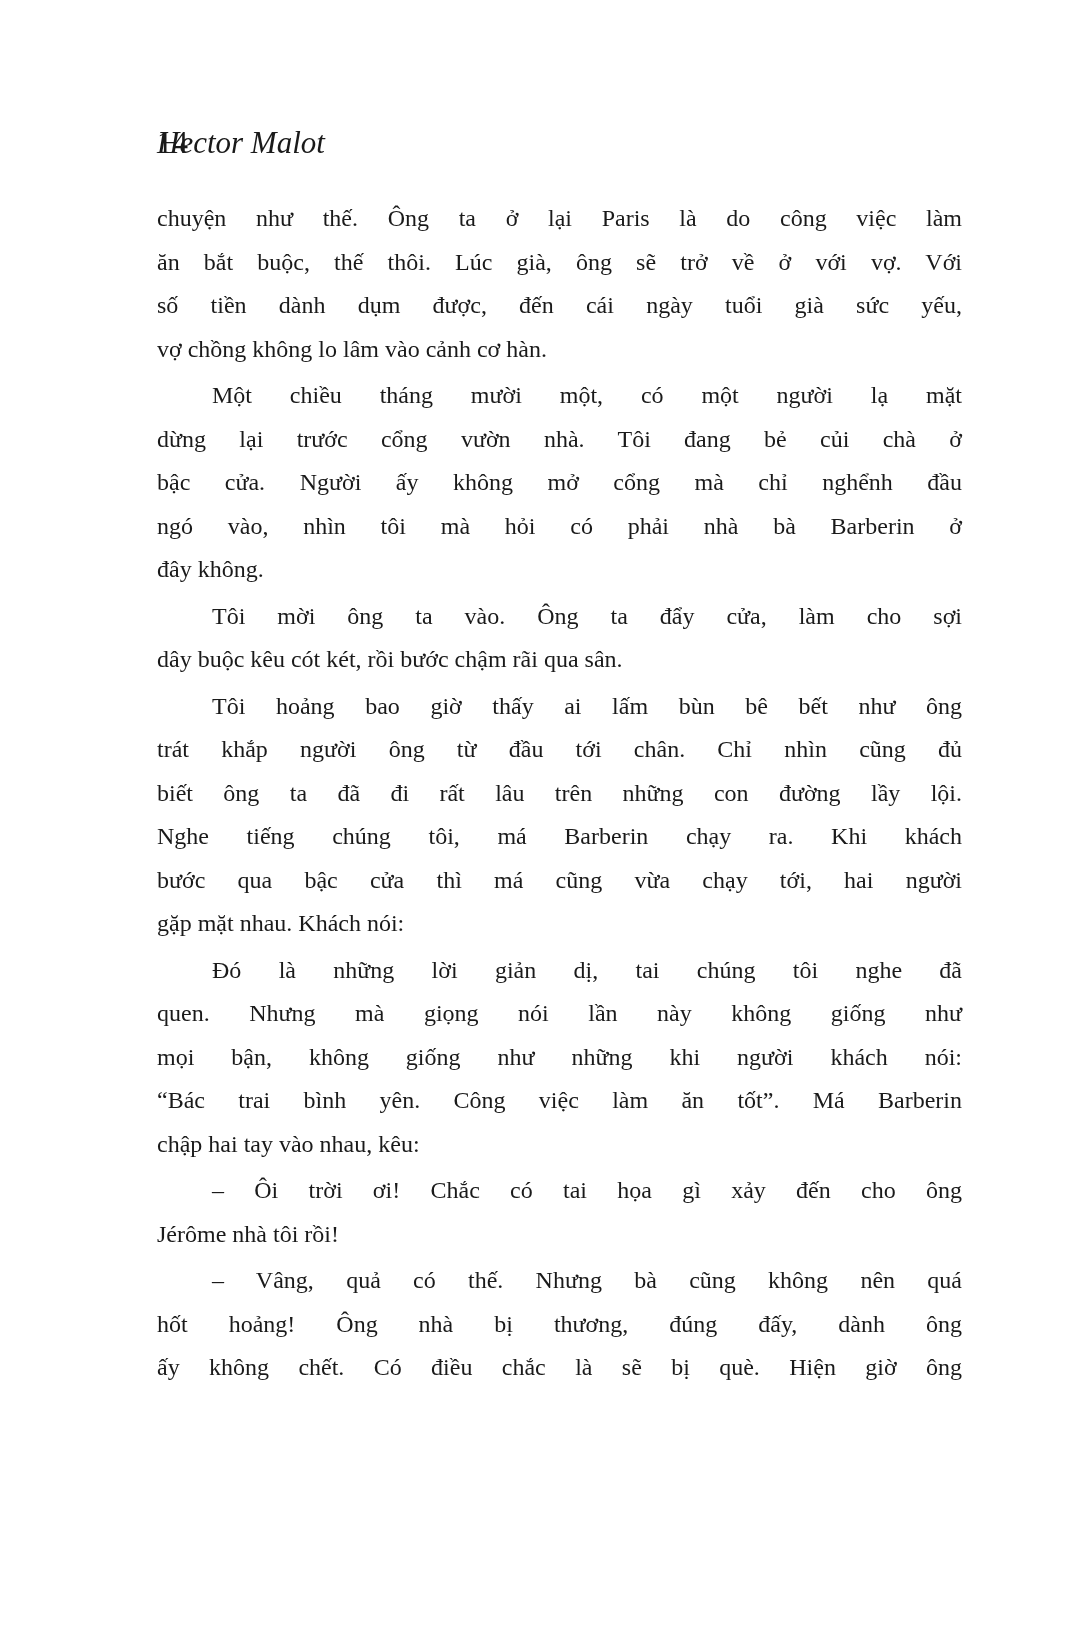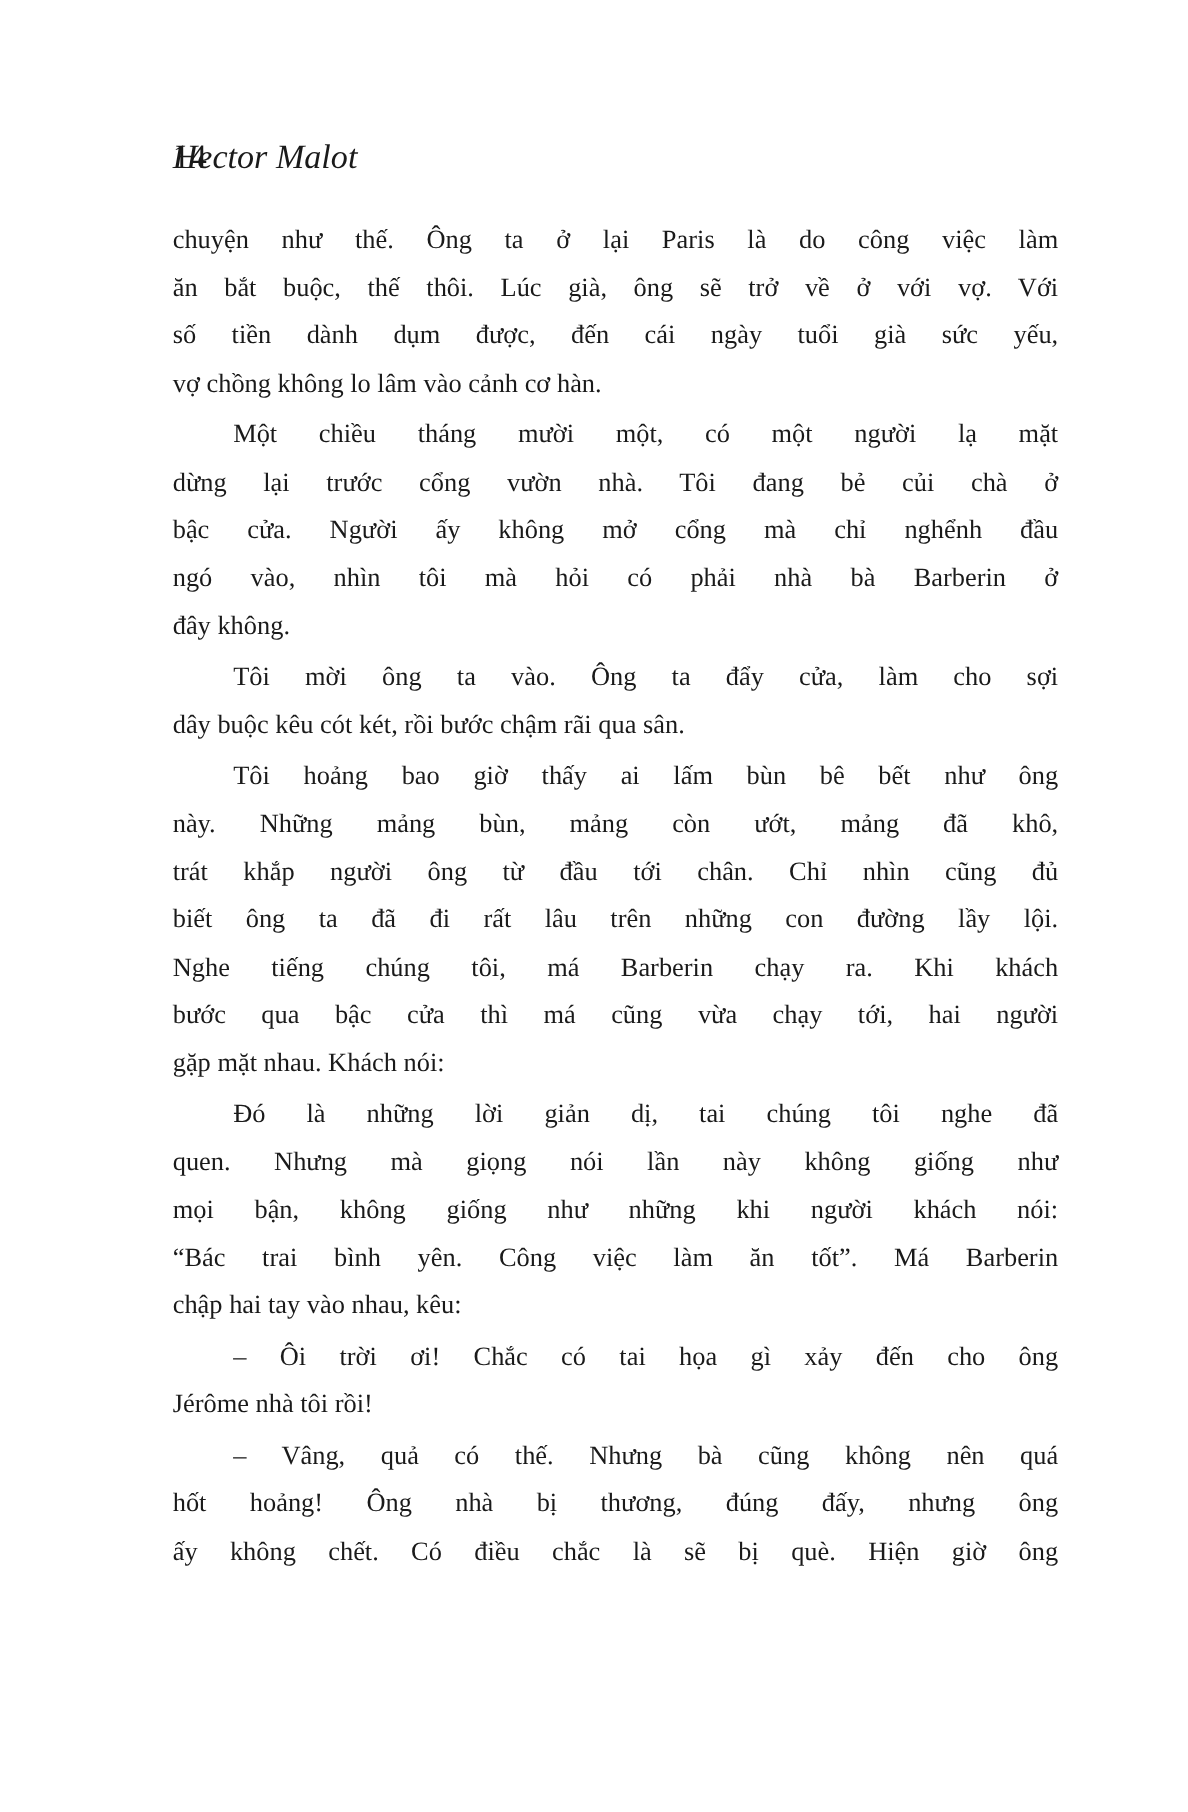--- a/index.html
+++ b/index.html
@@ -82,37 +82,36 @@
         <div class="line">bậc cửa. Người ấy không mở cổng mà chỉ nghểnh đầu</div>
         <div class="line">ngó vào, nhìn tôi mà hỏi có phải nhà bà Barberin ở</div>
         <div class="line no-fill">đây không.</div>
       </div>
       <div class="para">
         <div class="line indent">Tôi mời ông ta vào. Ông ta đẩy cửa, làm cho sợi</div>
         <div class="line no-fill">dây buộc kêu cót két, rồi bước chậm rãi qua sân.</div>
       </div>
       <div class="para">
         <div class="line indent">Tôi hoảng bao giờ thấy ai lấm bùn bê bết như ông</div>
-        <div class="line">này. Những mảng bùn, mảng còn ướt, mảng đã khô,</div>
         <div class="line">trát khắp người ông từ đầu tới chân. Chỉ nhìn cũng đủ</div>
         <div class="line">biết ông ta đã đi rất lâu trên những con đường lầy lội.</div>
         <div class="line">Nghe tiếng chúng tôi, má Barberin chạy ra. Khi khách</div>
         <div class="line">bước qua bậc cửa thì má cũng vừa chạy tới, hai người</div>
         <div class="line no-fill">gặp mặt nhau. Khách nói:</div>
       </div>
       <div class="para">
         <div class="line indent">Đó là những lời giản dị, tai chúng tôi nghe đã</div>
         <div class="line">quen. Nhưng mà giọng nói lần này không giống như</div>
         <div class="line">mọi bận, không giống như những khi người khách nói:</div>
         <div class="line">“Bác trai bình yên. Công việc làm ăn tốt”. Má Barberin</div>
         <div class="line no-fill">chập hai tay vào nhau, kêu:</div>
       </div>
       <div class="para">
         <div class="line indent">– Ôi trời ơi! Chắc có tai họa gì xảy đến cho ông</div>
         <div class="line no-fill">Jérôme nhà tôi rồi!</div>
       </div>
       <div class="para">
         <div class="line indent">– Vâng, quả có thế. Nhưng bà cũng không nên quá</div>
-        <div class="line">hốt hoảng! Ông nhà bị thương, đúng đấy, nhưng ông</div>
+        <div class="line">hốt hoảng! Ông nhà bị thương, đúng đấy, dành ông</div>
         <div class="line">ấy không chết. Có điều chắc là sẽ bị què. Hiện giờ ông</div>
       </div>
     </main>
 </div>
 
 </body></html>

